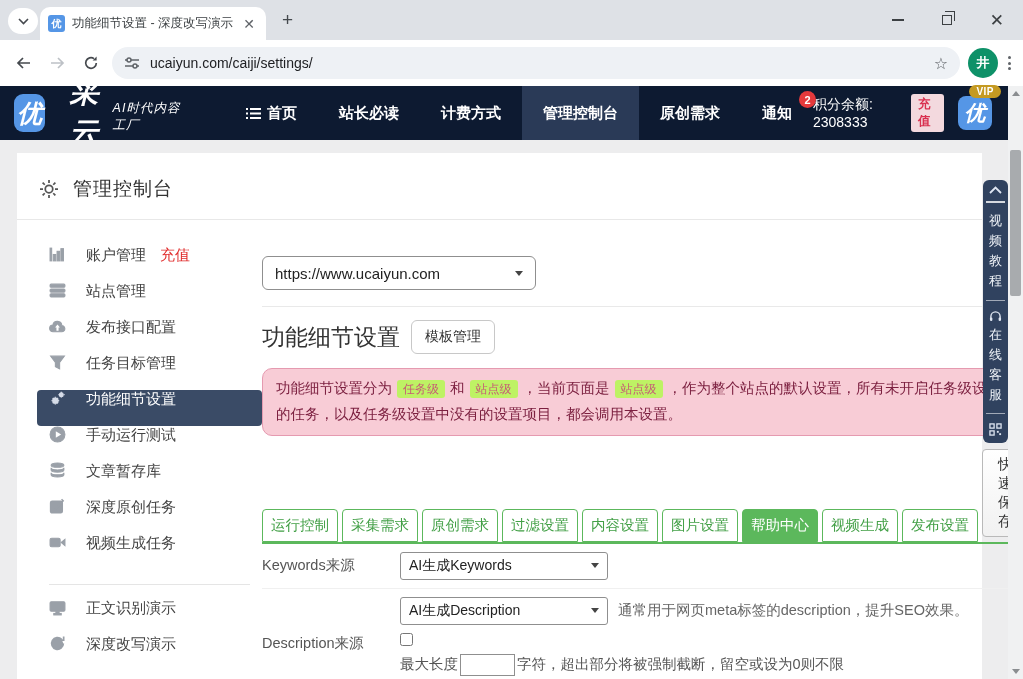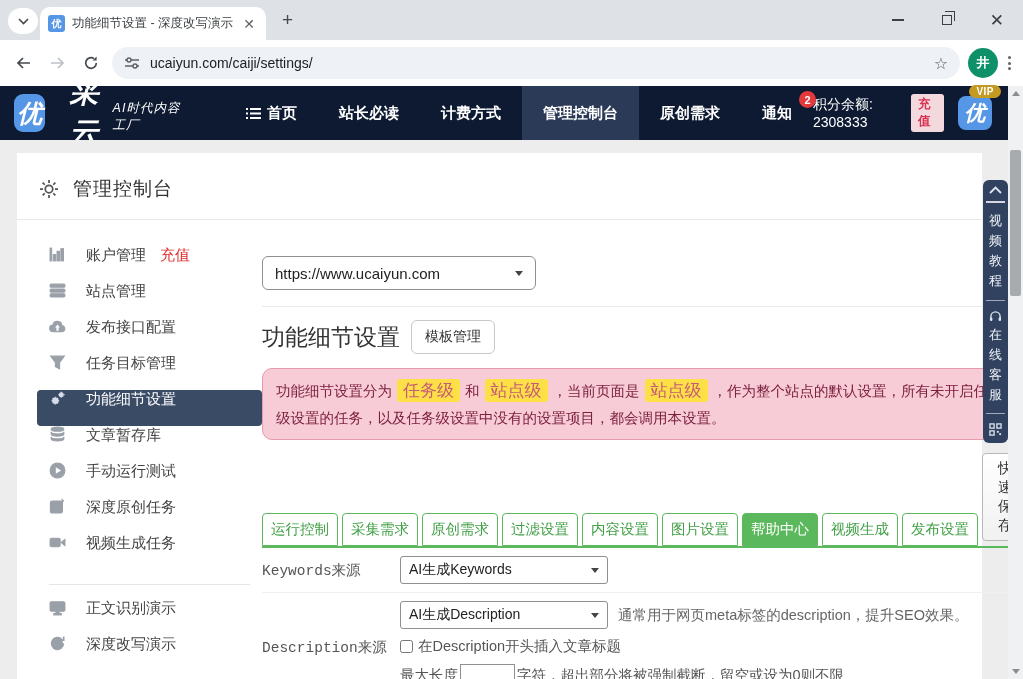--- a/index.html
+++ b/index.html
@@ -93,34 +93,34 @@
   .site-select{width:274px;}
   .caret{width:0;height:0;border-left:4.5px solid transparent;border-right:4.5px solid transparent;
        border-top:5.5px solid #444;margin-left:10px;}
   .main-divider{height:1px;background:#e9e9e9;margin-top:16px;}
   .title-row{display:flex;align-items:center;margin-top:13px;}
   .title-row h1{font-size:23px;font-weight:400;color:#333;}
   .btn-template{margin-left:11px;border:1px solid #c8c8c8;border-radius:6px;background:#fff;
        font-size:14px;color:#333;padding:7px 13px;}
   .alert{margin-top:14px;border:1px solid #e59ab0;background:#f8ccd6;border-radius:10px;
        padding:7px 13px;color:#7c2040;font-size:14.5px;line-height:1.78;}
-  .alert .tag{background:#fde047;color:#c65b75;padding:2px 6px;border-radius:3px;margin:0 5px;font-size:17px;}
+  .alert .tag{background:#bef264;color:#c65b75;padding:2px 6px;border-radius:3px;margin:0 5px;font-size:12px;}
 
   
   .tabs{margin-top:13px;display:flex;align-items:flex-end;border-bottom:2px solid #5cb85c;}
   .stab{border:1px solid #5cb85c;border-radius:4px 4px 0 0;background:#fff;color:#43a047;
        font-size:14.5px;padding:6px 8px;margin-right:4px;white-space:nowrap;margin-top:8px;}
   .stab.active{background:#5cb85c;color:#fff;}
   .quick-save{margin-left:auto;margin-bottom:5px;border:1px solid #b9b9b9;border-radius:4px;
        background:linear-gradient(#fff,#f1f1f1);font-size:14.5px;color:#333;padding:5px 15px;}
 
   
   .form-row{display:flex;align-items:center;border-bottom:1px solid #f0f0f0;padding:8px 0;
        font-size:14.5px;color:#555;}
-  .form-label{width:138px;flex:none;font-family:Liberation Mono, monospace;}
+  .form-label{width:138px;flex:none;}
   .ctl-select{width:208px;height:28px;border-radius:3px;font-size:14px;padding:0 8px;}
   .hint{margin-left:10px;color:#666;white-space:nowrap;}
   .row-desc{align-items:flex-start;}
   .row-desc .form-label{padding-top:37px;}
   .desc-lines>div{display:flex;align-items:center;}
   .desc-line2{margin-top:8px;}
   .desc-line3{margin-top:8px;}
   .text-input{height:24px;border:1px solid #8f8f8f;border-radius:0;padding:0 6px;font-size:14px;
        color:#333;font-family:inherit;background:#fff;}
   .inp-len{width:55px;height:22px;margin:0 2px;}
@@ -310,34 +310,34 @@
               <circle cx="6" cy="10" r="2.4"></circle>
               <path d="M6 6.4v1M6 12.6v1M2.4 10h1M8.6 10h1M3.5 7.5l.8.8M7.7 11.7l.8.8M8.5 7.5l-.8.8M4.3 11.7l-.8.8"></path>
               <circle cx="11.6" cy="4.4" r="1.7"></circle>
               <path d="M11.6 1.7v.8M11.6 6.3v.8M8.9 4.4h.8M13.9 4.4h.8"></path>
             </g>
           </svg>
           <span>功能细节设置</span>
         </div>
         <div class="side-item">
           <svg width="17" height="17" viewBox="0 0 16 16">
+              <circle class="ic" cx="8" cy="8" r="7"></circle>
+              <path d="M6.4 5l5 3-5 3z" fill="#fff"></path>
+            </svg>
+          <span>手动运行测试</span>
+        </div>
+        <div class="side-item">
+          <svg width="17" height="17" viewBox="0 0 16 16">
               <g class="ic">
                 <ellipse cx="8" cy="3" rx="6" ry="2"></ellipse>
                 <path d="M2 5.5c0 1.1 2.7 2 6 2s6-.9 6-2v2c0 1.1-2.7 2-6 2s-6-.9-6-2z"></path>
                 <path d="M2 10c0 1.1 2.7 2 6 2s6-.9 6-2v2c0 1.1-2.7 2-6 2s-6-.9-6-2z"></path>
               </g>
             </svg>
           <span>文章暂存库</span>
-        </div>
-        <div class="side-item">
-          <svg width="17" height="17" viewBox="0 0 16 16">
-              <circle class="ic" cx="8" cy="8" r="7"></circle>
-              <path d="M6.4 5l5 3-5 3z" fill="#fff"></path>
-            </svg>
-          <span>手动运行测试</span>
         </div>
         <div class="side-item">
           <svg width="17" height="17" viewBox="0 0 16 16">
               <g class="ic" fill="none" stroke-width="1.4">
                 <rect x="1.5" y="3" width="11" height="11" rx="1.5"></rect>
                 <path d="M6 10l7.5-7.5M11.8 1.2l2 2"></path>
               </g>
             </svg>
           <span>深度原创任务</span>
         </div>
@@ -420,21 +420,20 @@
           <div class="desc-lines">
             <div>
               <span class="selectbox ctl-select">
                 <span>AI生成Description</span>
                 <span class="caret"></span>
               </span>
               <span class="hint">通常用于网页meta标签的description，提升SEO效果。</span>
             </div>
             <div class="desc-line2">
               <input type="checkbox" class="cbx" style="">
-              <span>在Description开头插入文章标题</span>
             </div>
             <div class="desc-line3">
               <span>最大长度</span>
               <input type="text" class="text-input inp-len" style="">
               <span>字符，超出部分将被强制截断，留空或设为0则不限</span>
             </div>
           </div>
         </div>
 
       </div>

